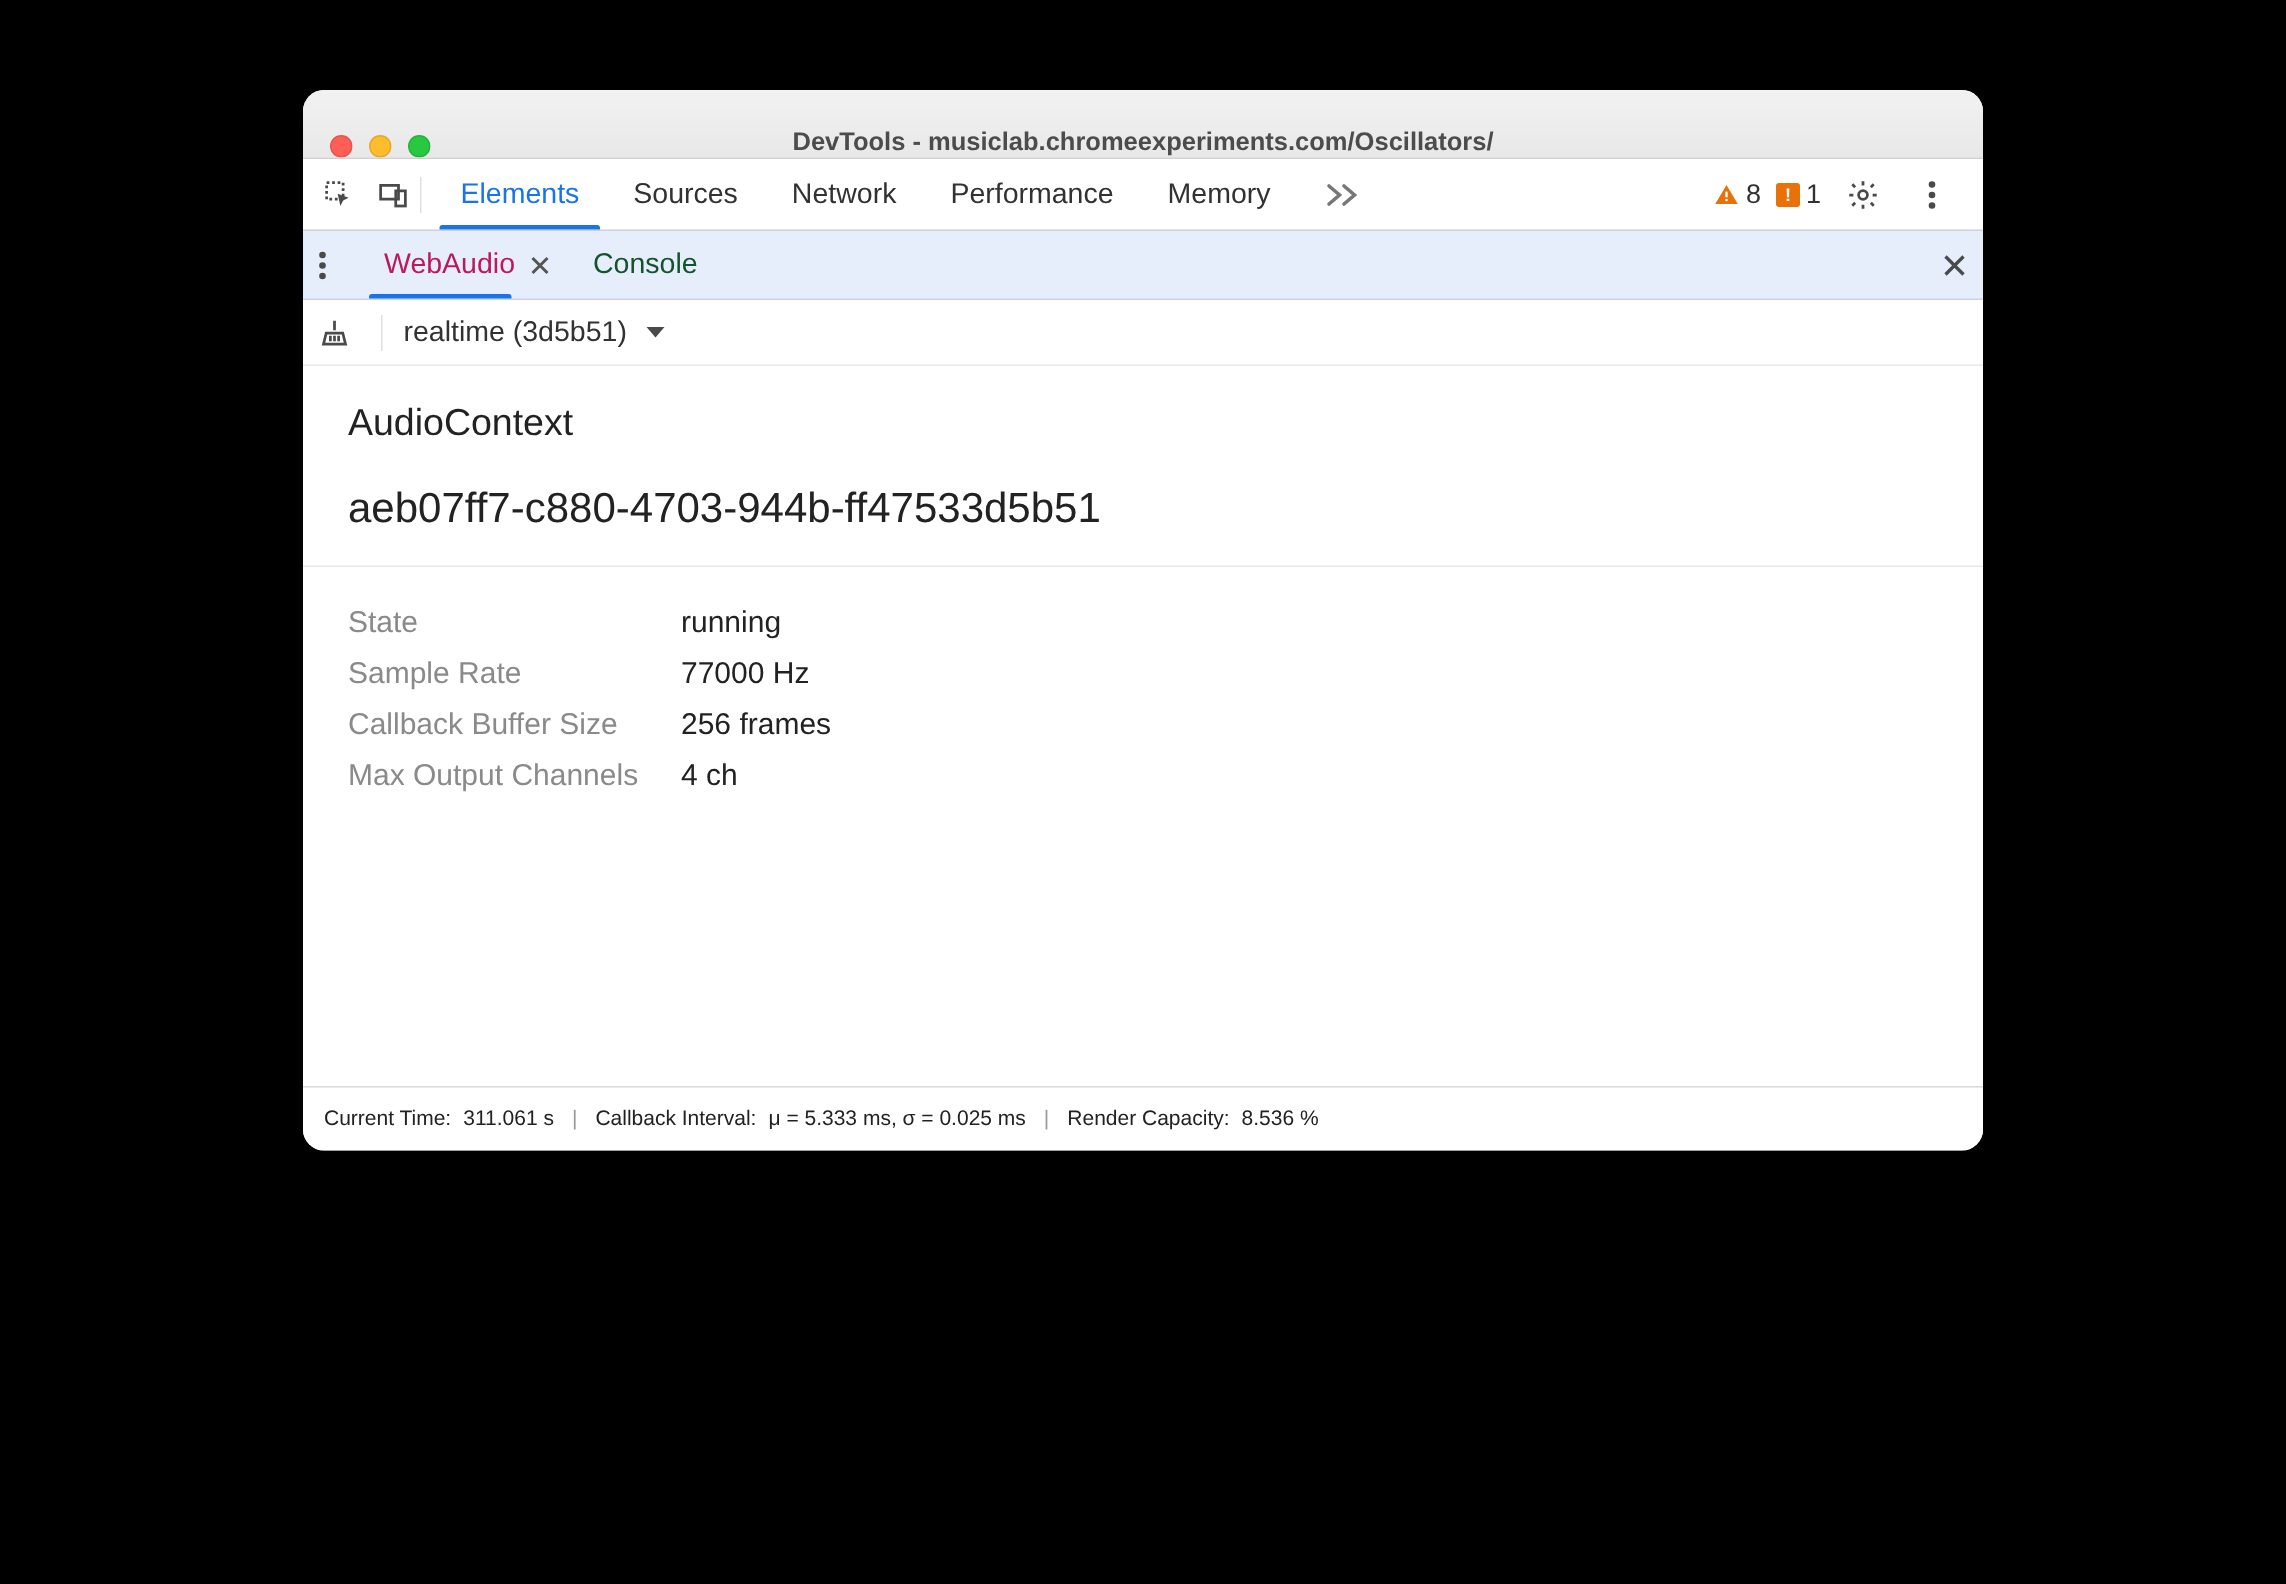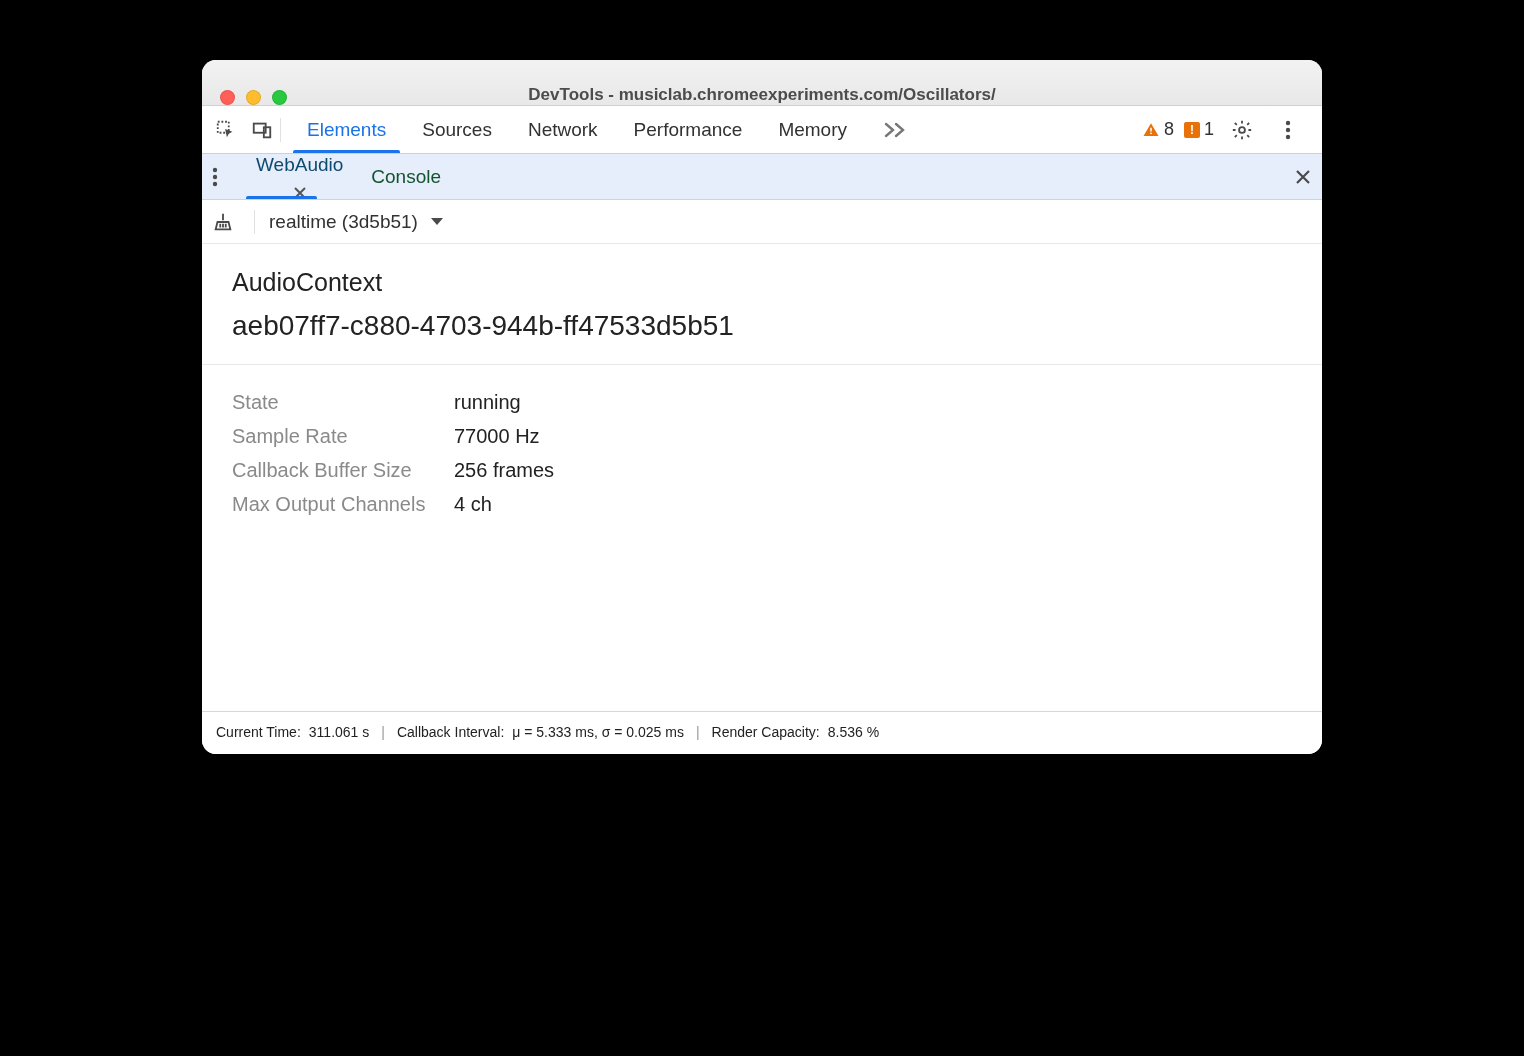--- a/index.html
+++ b/index.html
@@ -136,22 +136,21 @@
     padding: 0 14px;
     display: flex;
     align-items: center;
     gap: 10px;
     font-size: 19px;
     color: #14532d;
     cursor: pointer;
     position: relative;
   }
   .subtab.active {
-    color: #0c4a6e;
-    flex-direction: column;
+    color: #be185d;
   }
   .subtab.active::after {
     content: "";
     position: absolute;
     bottom: 0;
     left: 4px; right: 40px;
     height: 3px;
     background: #1a73e8;
     border-radius: 2px 2px 0 0;
   }
@@ -181,21 +180,21 @@
     justify-content: center;
   }
   .content {
     padding: 24px 30px 10px 30px;
     background: #fff;
   }
   .h-title {
     font-size: 25px;
     font-weight: 400;
     color: #222;
-    margin-bottom: 13px;
+    margin-bottom: 26px;
   }
   .uuid {
     font-size: 28px;
     color: #222;
     padding-bottom: 22px;
   }
   .divider-full {
     height: 1px;
     background: #e8e8e8;
     margin: 0 -30px;

